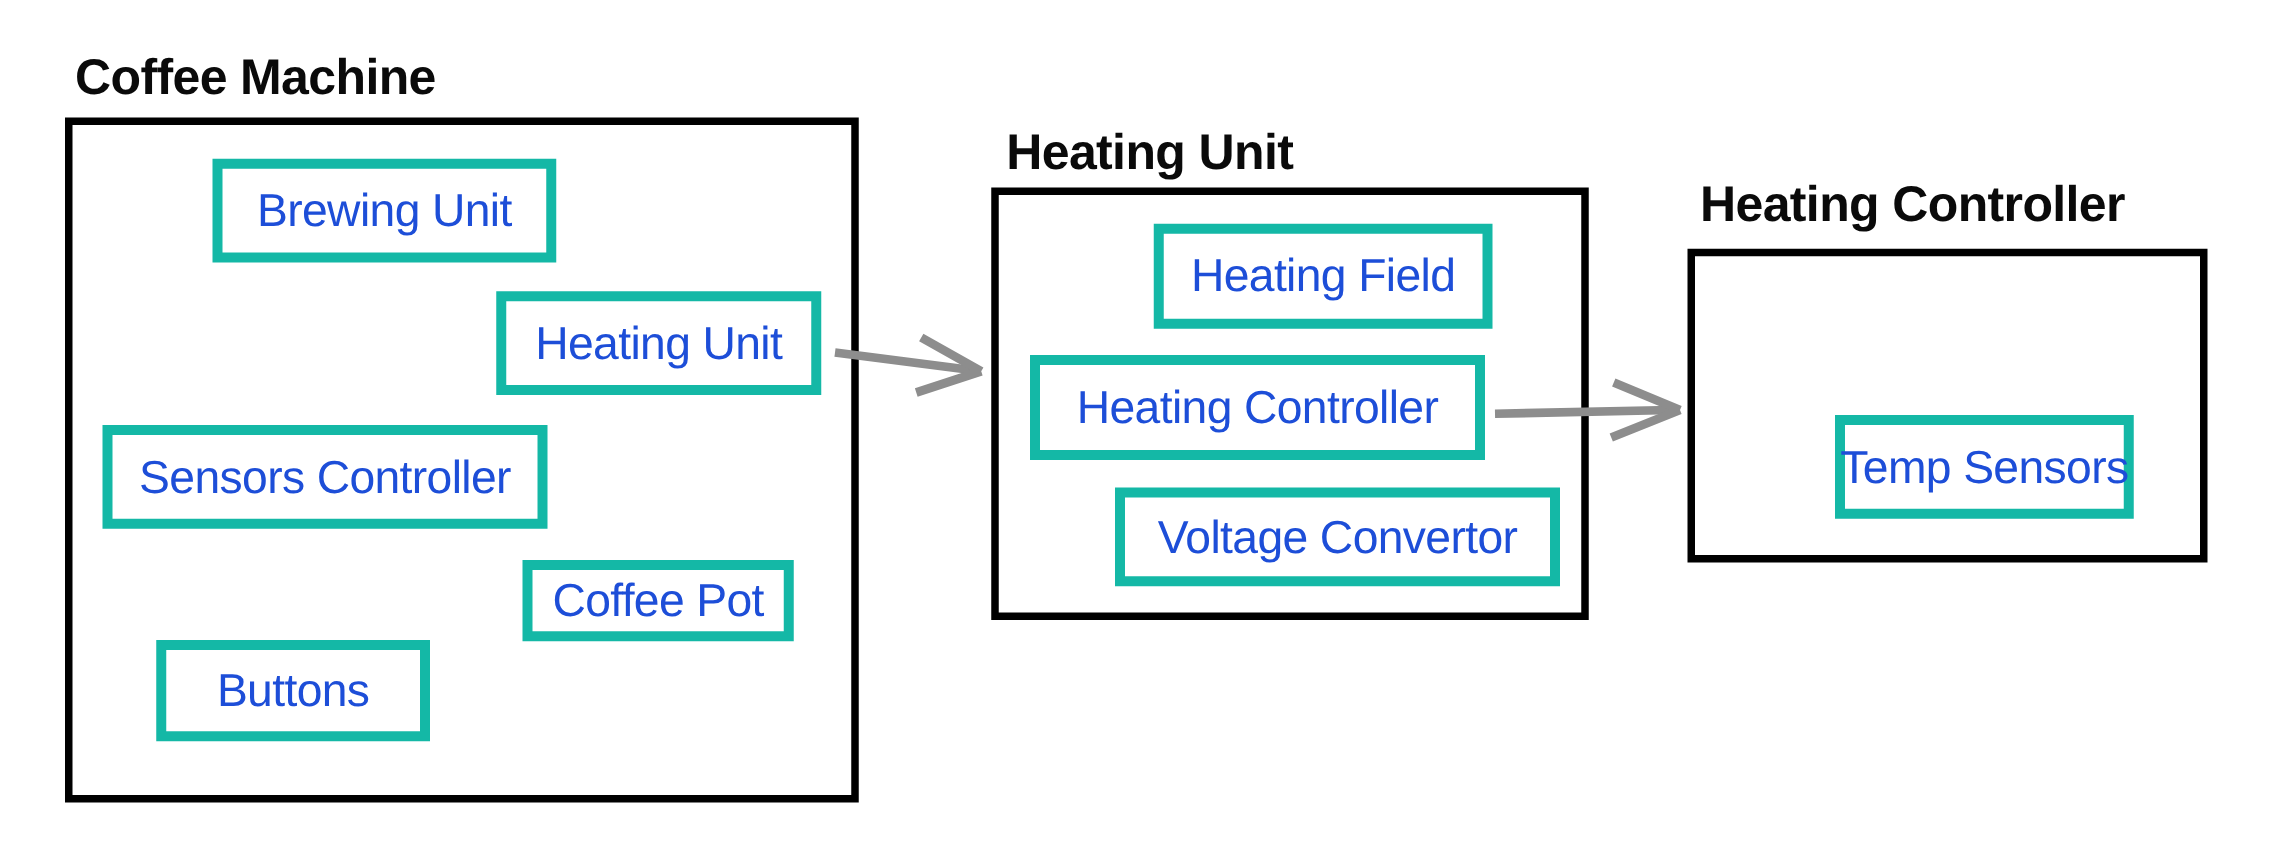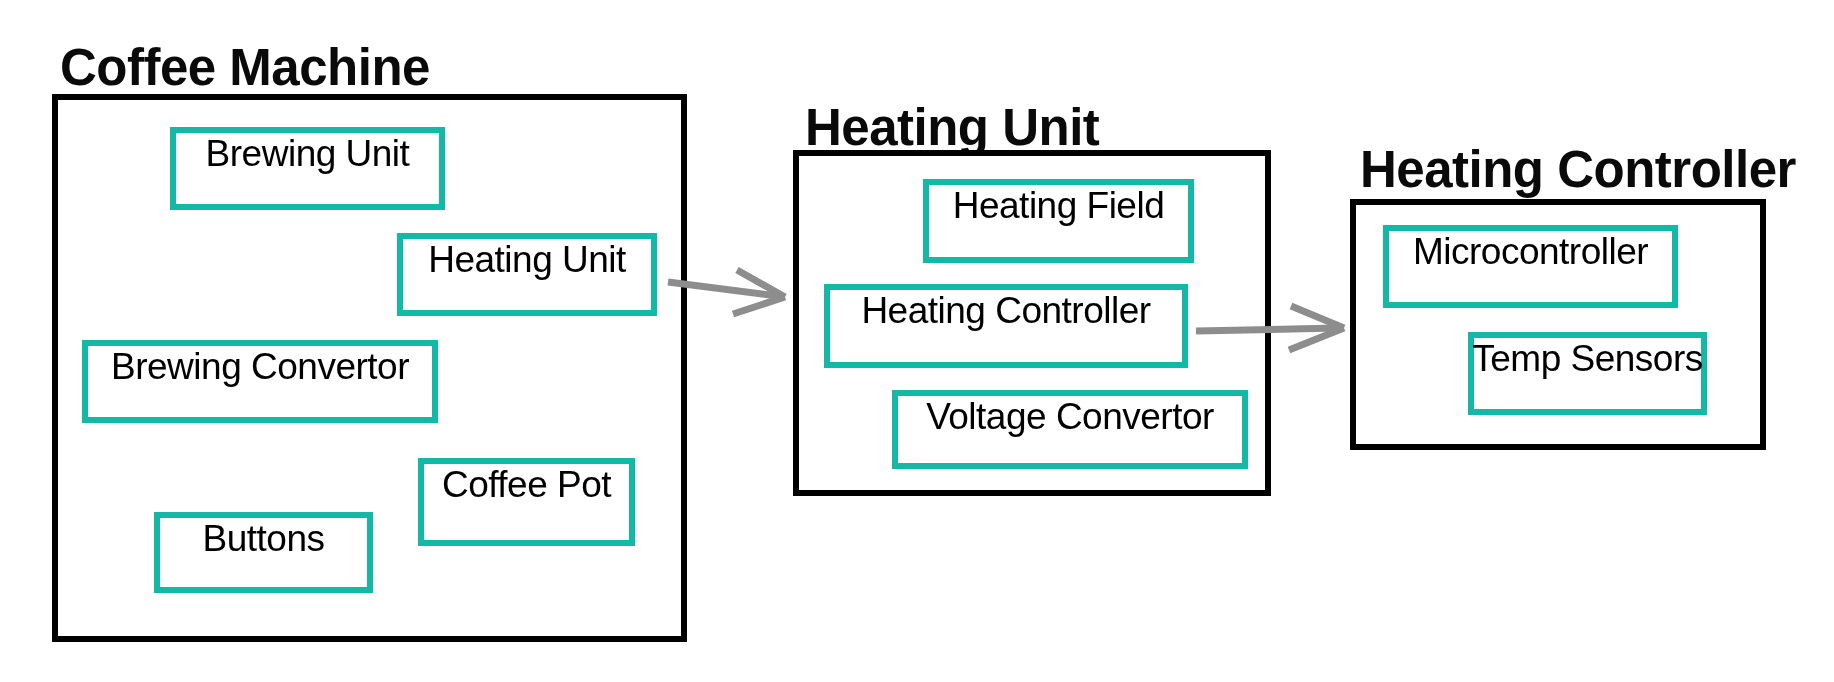--- a/index.html
+++ b/index.html
@@ -17,39 +17,39 @@
     overflow: hidden;
   }
   .container-frame {
     position: absolute;
     border: 6px solid #000000;
     background: transparent;
     box-sizing: border-box;
   }
   .container-title {
     position: absolute;
-    font-size: 51px;
+    font-size: 40px;
     font-weight: bold;
     letter-spacing: -0.5px;
     white-space: nowrap;
     color: #0a0a0a;
     line-height: 1.1;
   }
   .node-box {
     position: absolute;
-    border: 6px solid #14b8a6;
+    border: 8px solid #14b8a6;
     background: #ffffff;
     box-sizing: border-box;
     display: flex;
-    align-items: flex-start;
+    align-items: center;
     justify-content: center;
     font-size: 37px;
     letter-spacing: -0.5px;
     white-space: nowrap;
-    color: #000000;
+    color: #1d4ed8;
   }
   #arrow-layer {
     position: absolute;
     left: 0;
     top: 0;
     pointer-events: none;
   }
   .arrow-stroke {
     fill: none;
     stroke: #8d8d8d;
@@ -68,28 +68,28 @@
 
   <div class="node-box" style="left:170px; top:127px; width:275px; height:83px;">
     <span>Brewing Unit</span>
   </div>
 
   <div class="node-box" style="left:397px; top:233px; width:260px; height:83px;">
     <span>Heating Unit</span>
   </div>
 
   <div class="node-box" style="left:82px; top:340px; width:356px; height:83px;">
-    <span>Brewing Convertor</span>
+    <span>Sensors Controller</span>
   </div>
 
-  <div class="node-box" style="left:418px; top:458px; width:217px; height:88px;">
+  <div class="node-box" style="left:418px; top:448px; width:217px; height:65px;">
     <span>Coffee Pot</span>
   </div>
 
-  <div class="node-box" style="left:125px; top:512px; width:219px; height:81px;margin-left:29px;">
+  <div class="node-box" style="left:125px; top:512px; width:219px; height:81px;">
     <span>Buttons</span>
   </div>
 
   <div class="container-title" style="left:805px; top:100px;">Heating Unit</div>
   <div class="container-frame" style="left:793px; top:150px; width:478px; height:346px;"></div>
 
   <div class="node-box" style="left:923px; top:179px; width:271px; height:84px;">
     <span>Heating Field</span>
   </div>
 
@@ -97,23 +97,20 @@
     <span>Heating Controller</span>
   </div>
 
   <div class="node-box" style="left:892px; top:390px; width:356px; height:79px;">
     <span>Voltage Convertor</span>
   </div>
 
   <div class="container-title" style="left:1360px; top:142px;">Heating Controller</div>
   <div class="container-frame" style="left:1350px; top:199px; width:416px; height:251px;"></div>
 
-  <div class="node-box" style="left:1383px; top:225px; width:295px; height:83px;">
-    <span>Microcontroller</span>
-  </div>
 
   <div class="node-box" style="left:1468px; top:332px; width:239px; height:83px;">
     <span>Temp Sensors</span>
   </div>
 
   <svg id="arrow-layer" width="1834" height="682" viewBox="0 0 1834 682">
     <g>
       <path class="arrow-stroke" d="M668 282 L777 296"></path>
       <path class="arrow-stroke" d="M737 270 L785 297 M733 314 L785 297"></path>
     </g>

